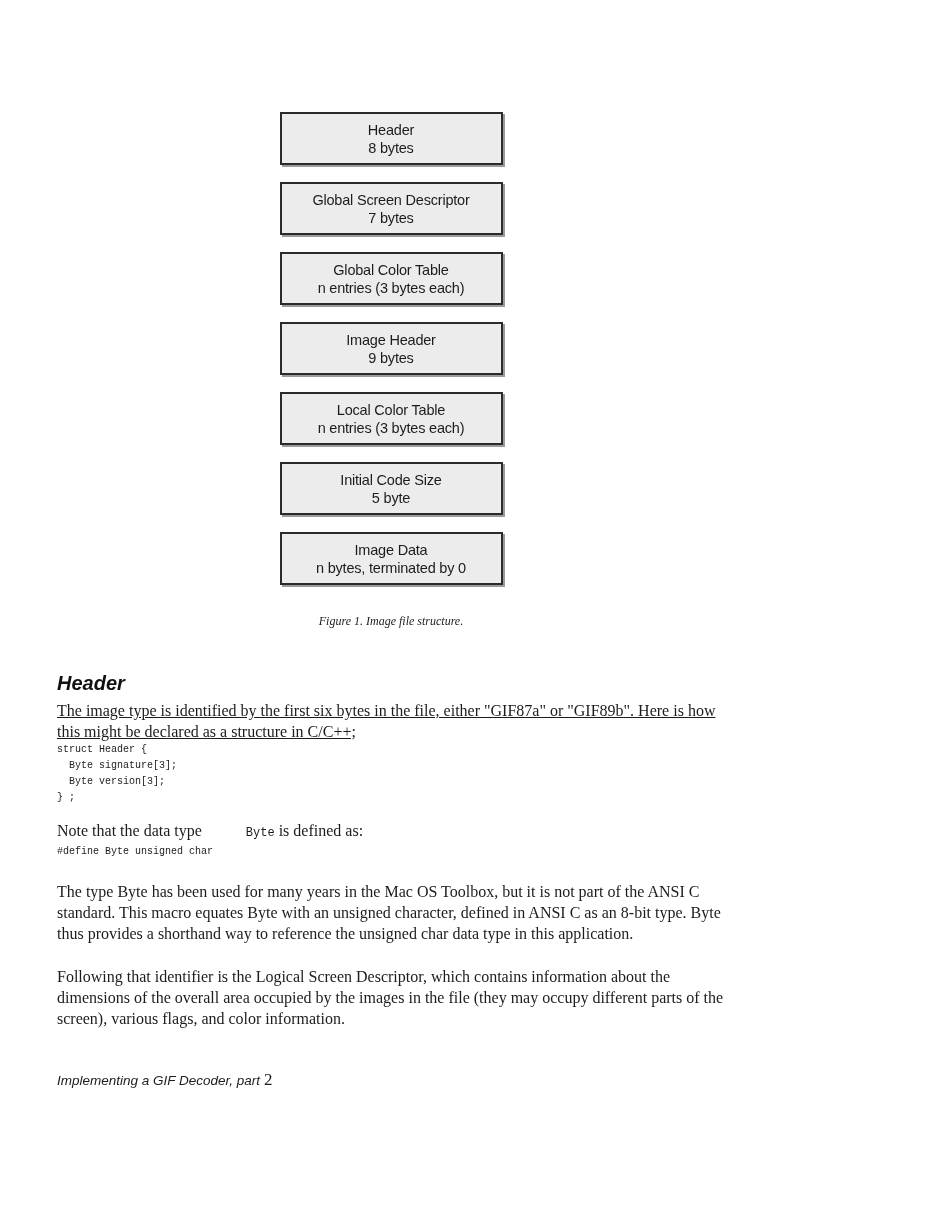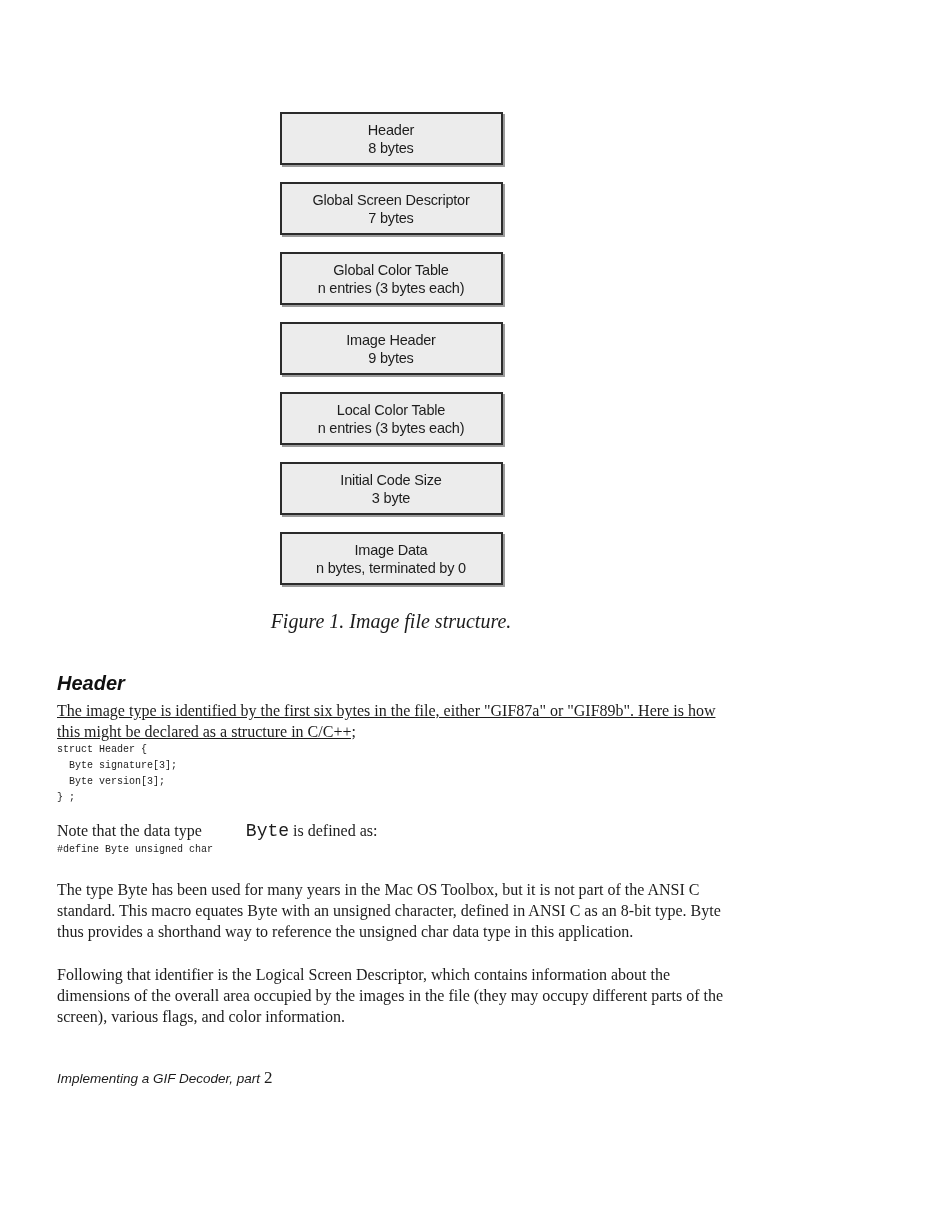--- a/index.html
+++ b/index.html
@@ -40,21 +40,21 @@
     letter-spacing: -0.2px;
   }
   .fbox + .fbox { margin-top: 17px; }
   .fbox-title, .fbox-sub { display: block; white-space: nowrap; }
 
   figcaption.caption {
     margin-top: 25px;
     text-align: center;
     font-family: "Liberation Serif", serif;
     font-style: italic;
-    font-size: 20px;
+    font-size: 12px;
     line-height: 22px;
     color: #1c1c1c;
   }
 
   
   h2.section-heading {
     margin: 39px 0 0 0;
     font-family: "Liberation Sans", sans-serif;
     font-style: italic;
     font-weight: bold;
@@ -76,21 +76,21 @@
   pre.code {
     margin: 0;
     font-family: "Liberation Mono", monospace;
     font-size: 10px;
     line-height: 16px;
     color: #1c1c1c;
     white-space: pre;
   }
   .inline-code {
     font-family: "Liberation Mono", monospace;
-    font-size: 18px;
+    font-size: 12px;
     padding-left: 40px;
   }
 
   
   .footer {
     margin-top: 42px;
     font-family: "Liberation Sans", sans-serif;
     font-style: italic;
     font-size: 13.5px;
     line-height: 18px;
@@ -130,21 +130,21 @@
         <span class="fbox-sub">9 bytes</span>
       </div>
 
       <div class="fbox">
         <span class="fbox-title">Local Color Table</span>
         <span class="fbox-sub">n entries (3 bytes each)</span>
       </div>
 
       <div class="fbox">
         <span class="fbox-title">Initial Code Size</span>
-        <span class="fbox-sub">3 byte</span>
+        <span class="fbox-sub">5 byte</span>
       </div>
 
       <div class="fbox">
         <span class="fbox-title">Image Data</span>
         <span class="fbox-sub">n bytes, terminated by 0</span>
       </div>
 
 
     </div>
     <figcaption class="caption">Figure 1. Image file structure.</figcaption>

